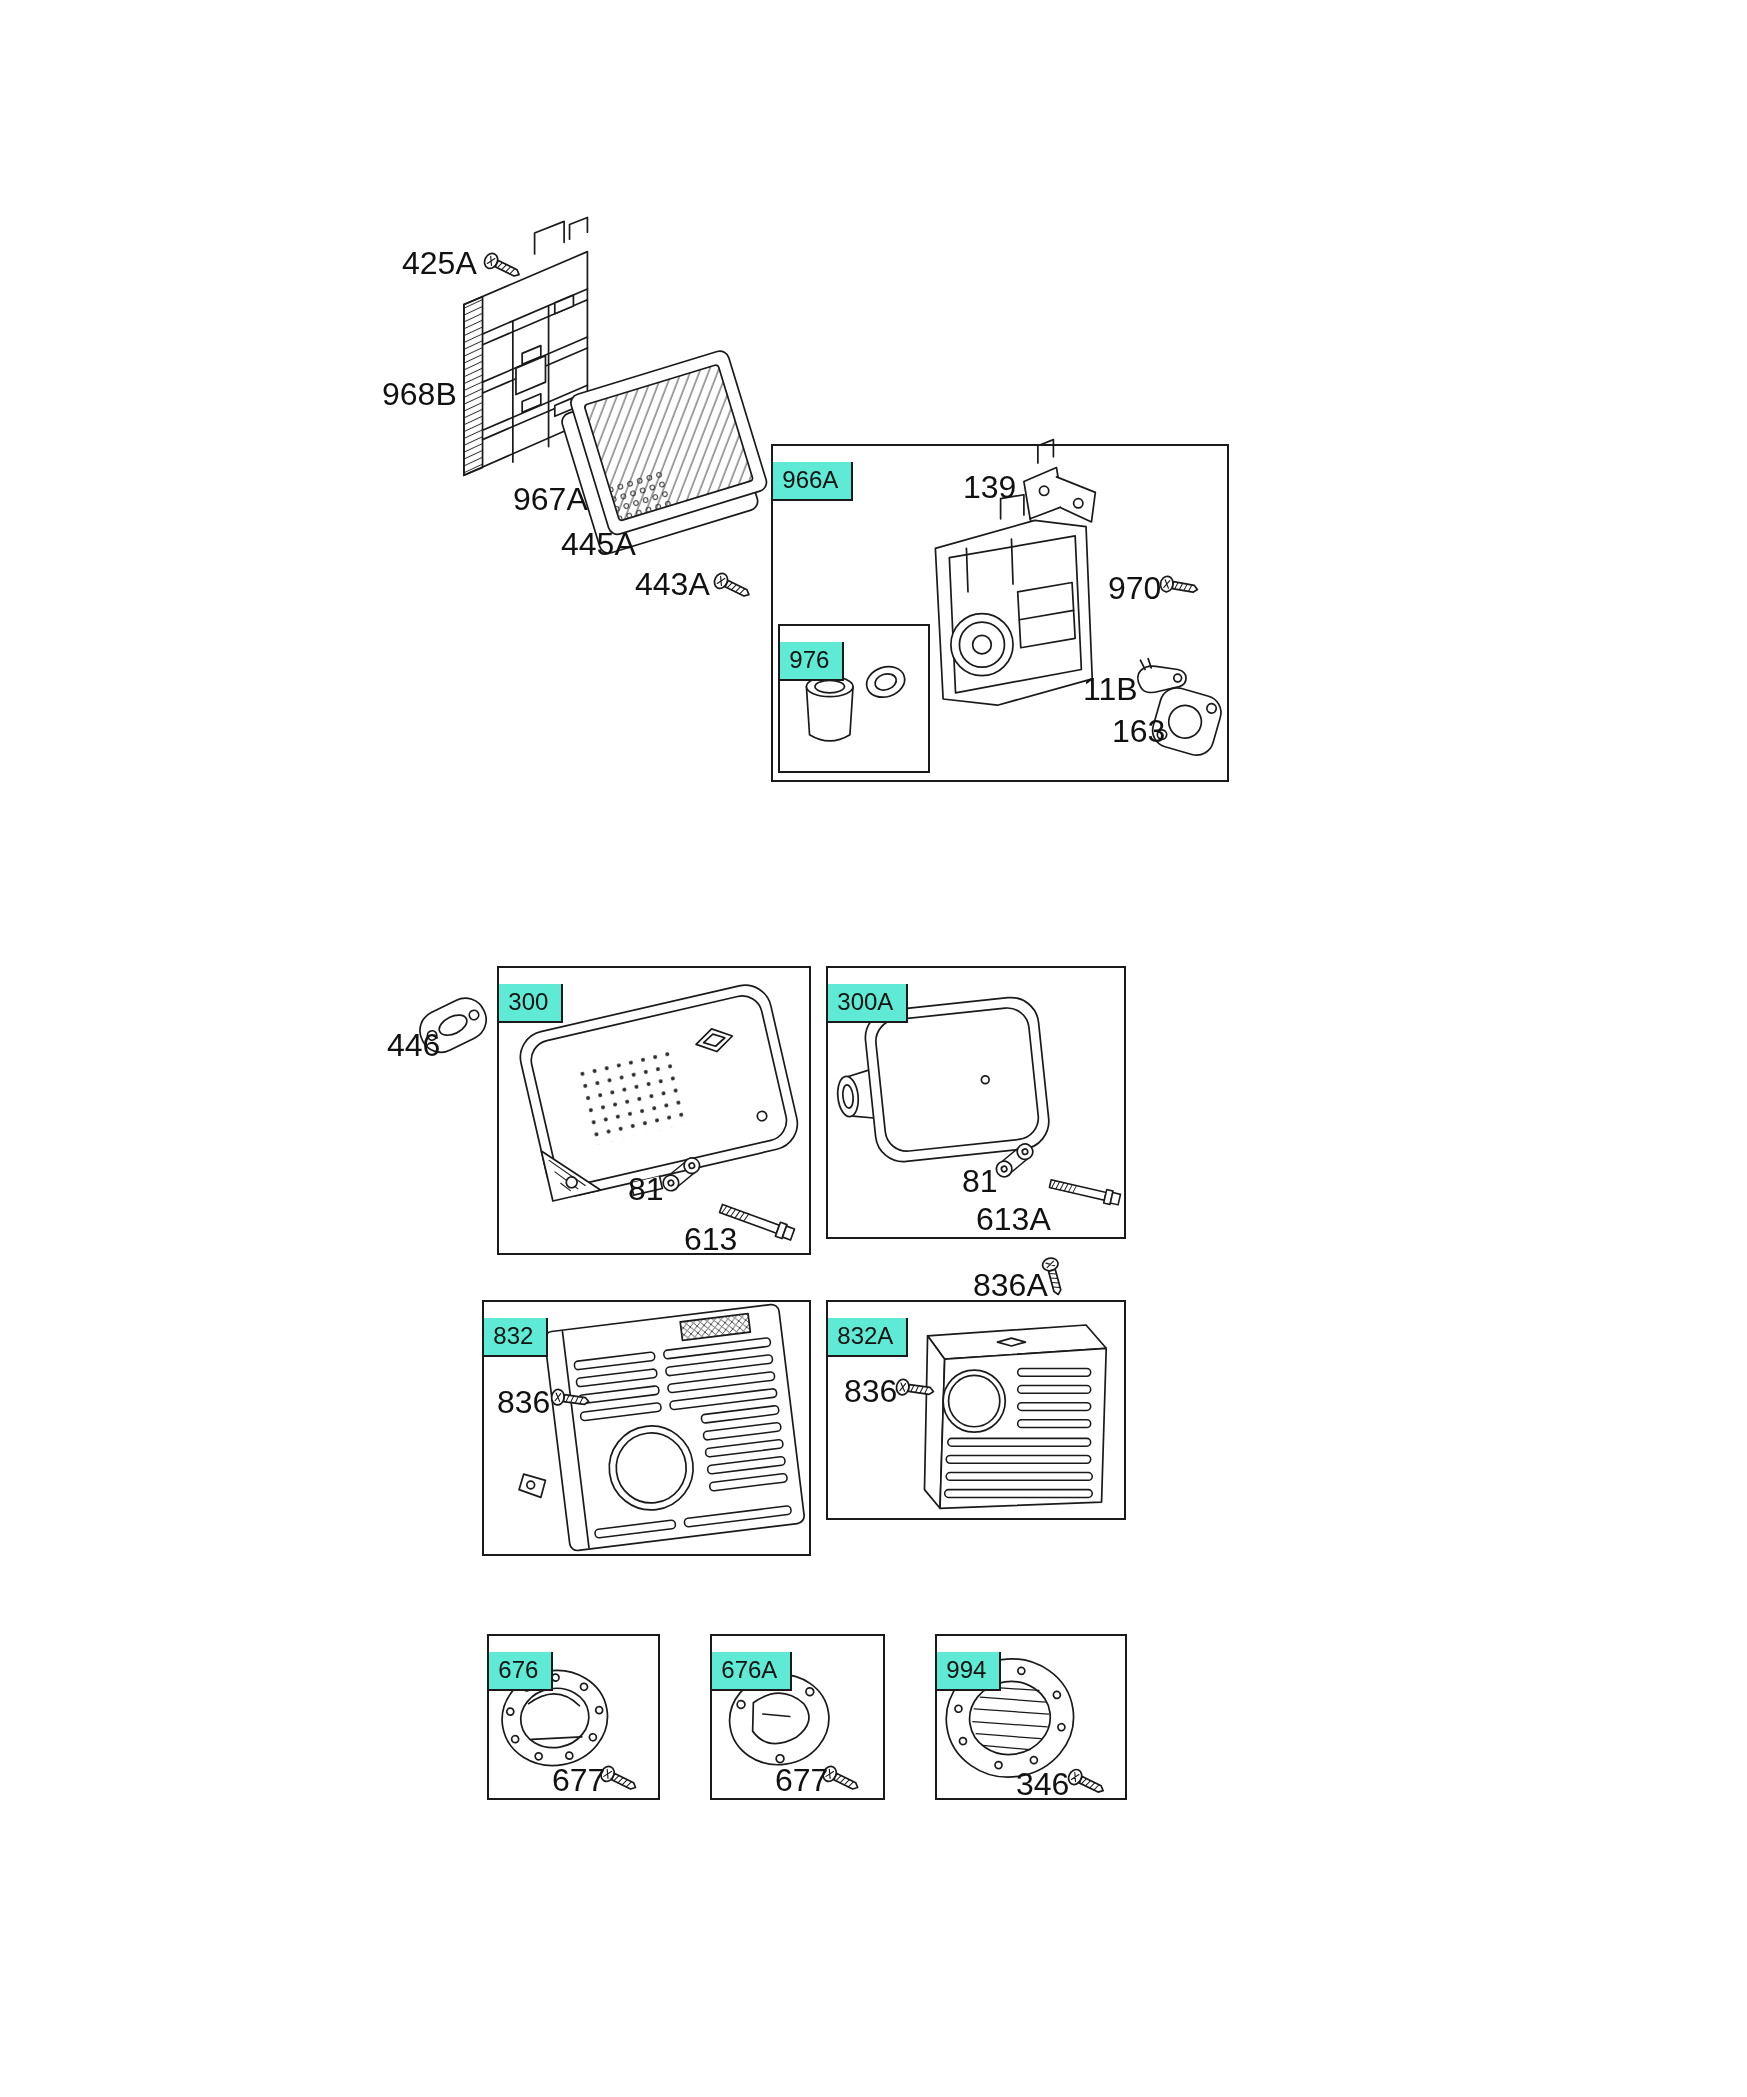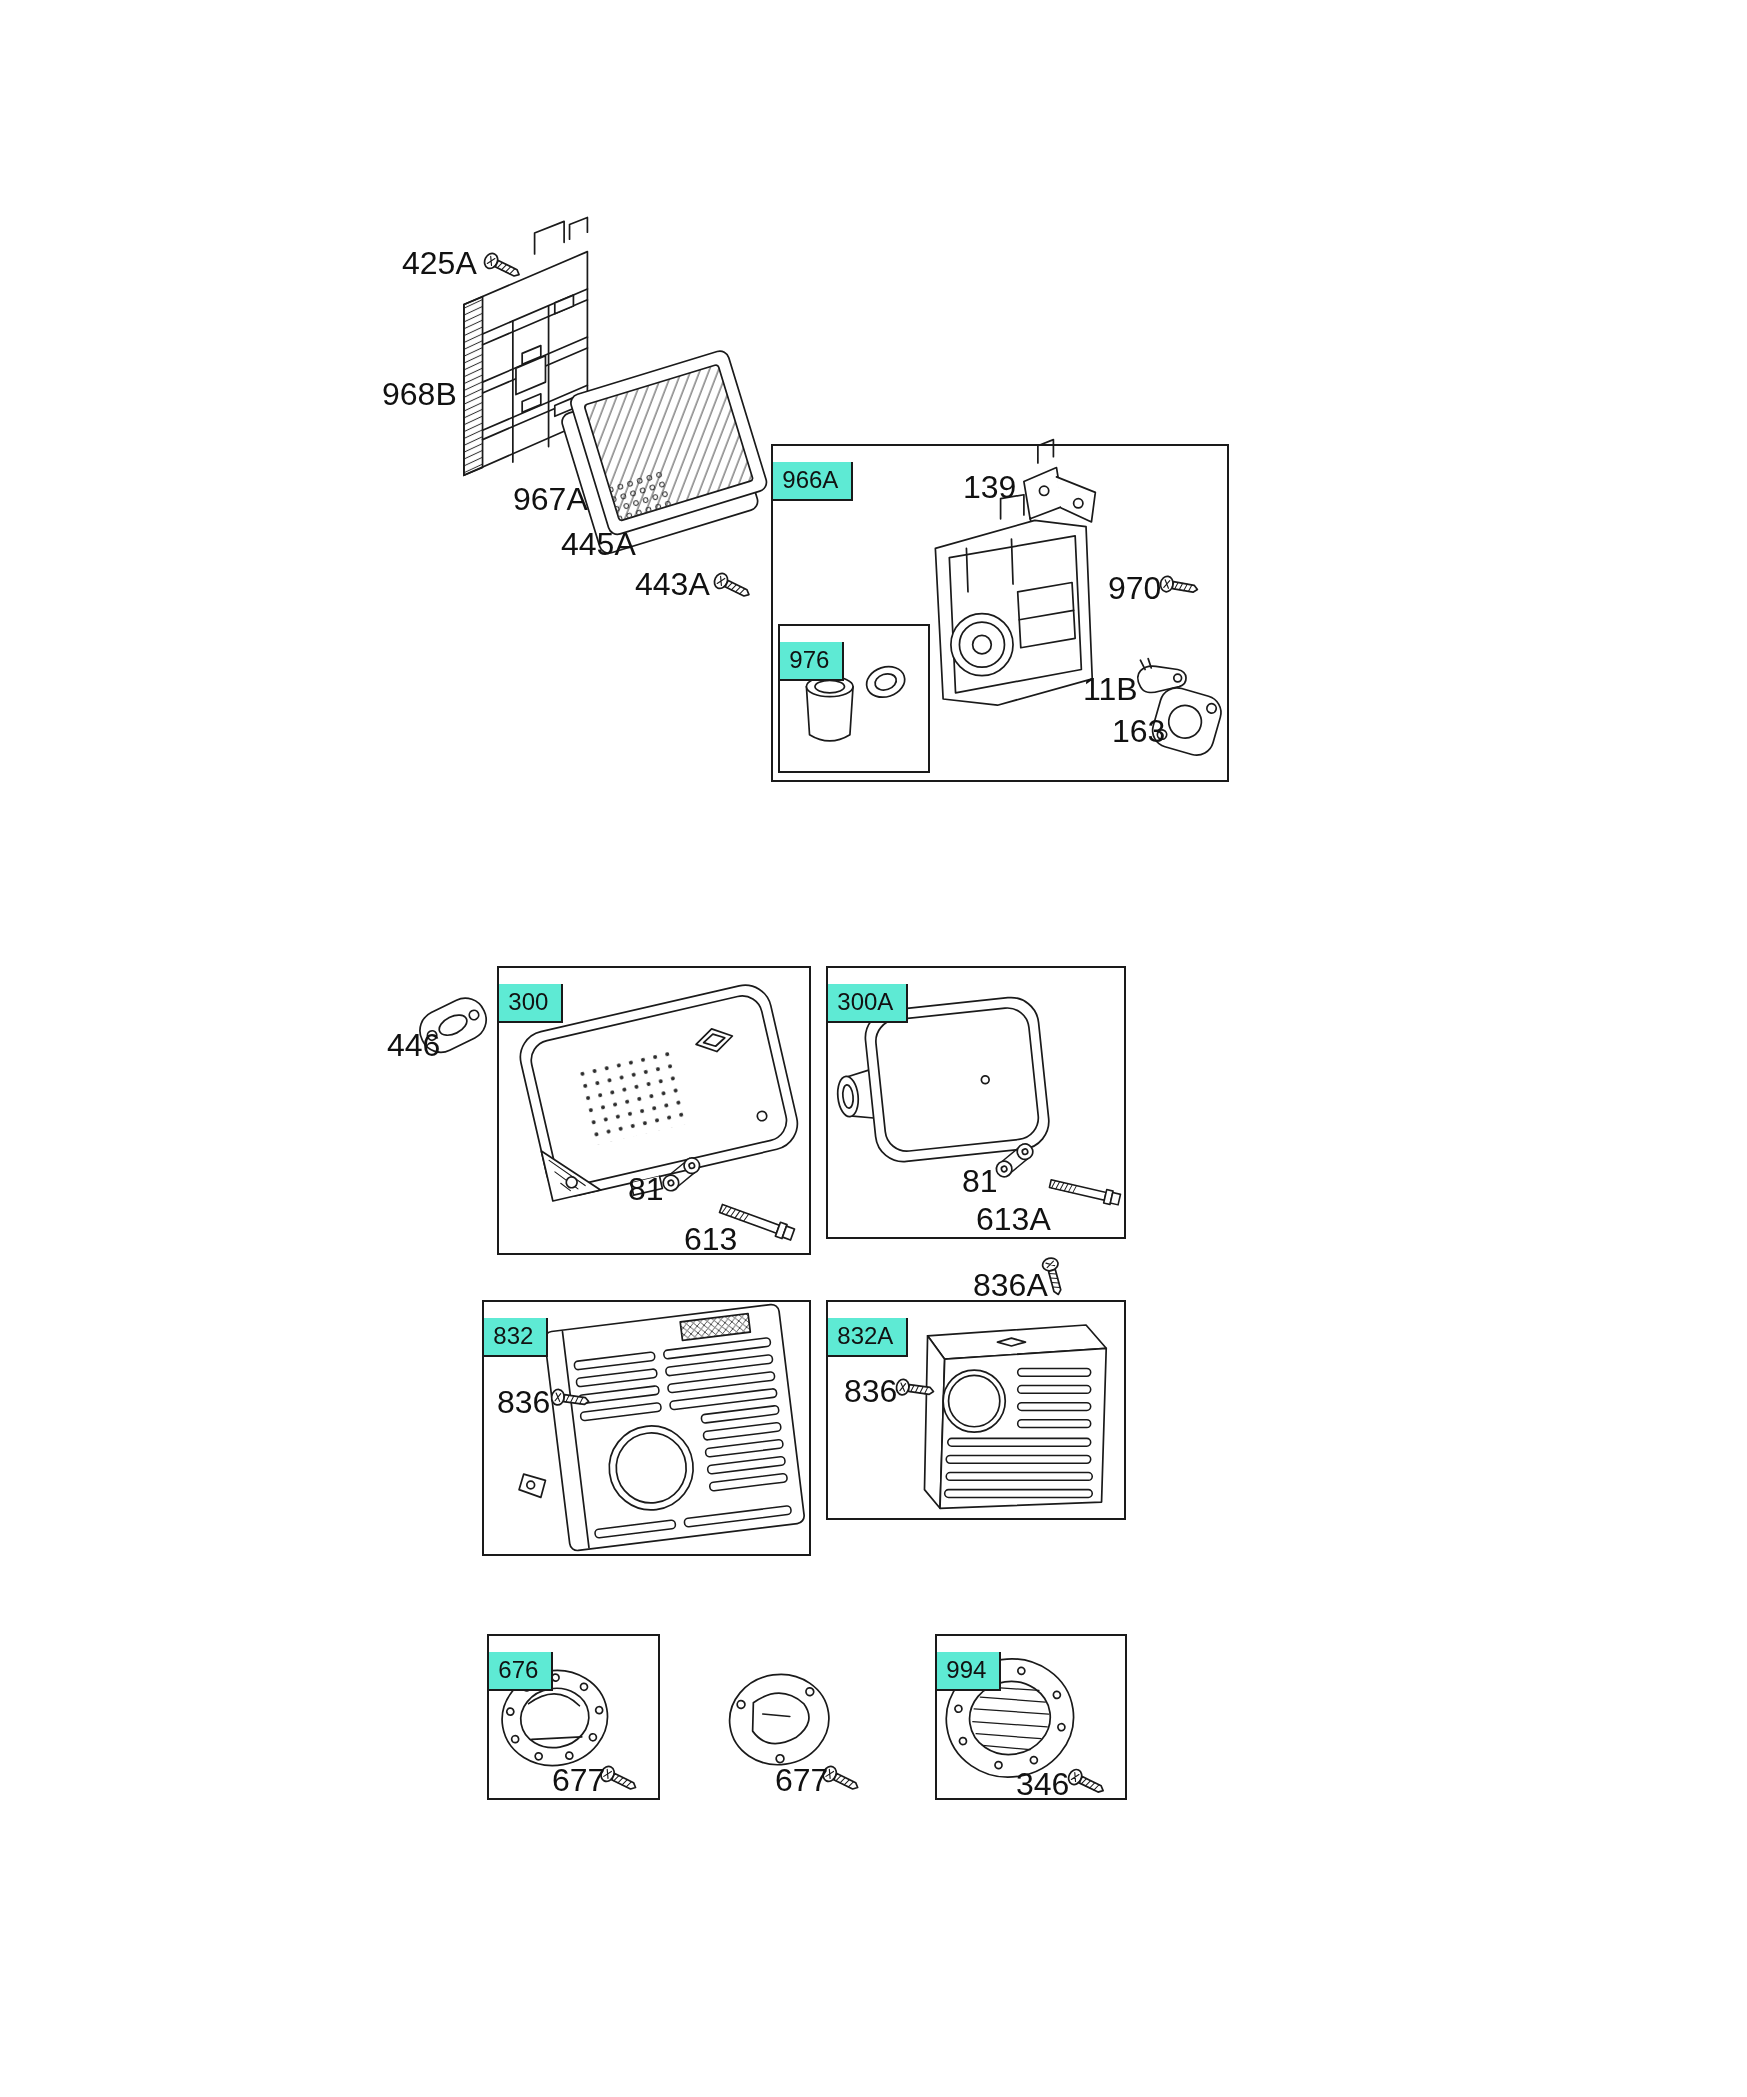--- a/index.html
+++ b/index.html
@@ -269,20 +269,23 @@
   </div>
   <div class="pbox" style="left:482px;top:1300px;width:325px;height:252px">
     <div class="ptab">832</div>
   </div>
   <div class="pbox" style="left:826px;top:1300px;width:296px;height:216px">
     <div class="ptab">832A</div>
   </div>
   <div class="pbox" style="left:487px;top:1634px;width:169px;height:162px">
     <div class="ptab">676</div>
   </div>
+  <div class="pbox" style="left:710px;top:1634px;width:171px;height:162px">
+    <div class="ptab">676A</div>
+  </div>
   <div class="pbox" style="left:935px;top:1634px;width:188px;height:162px">
     <div class="ptab">994</div>
   </div>
 
   <div class="plabel" style="left:402px;top:247px">425A</div>
   <div class="plabel" style="left:382px;top:378px">968B</div>
   <div class="plabel" style="left:513px;top:483px">967A</div>
   <div class="plabel" style="left:561px;top:528px">445A</div>
   <div class="plabel" style="left:635px;top:568px">443A</div>
   <div class="plabel" style="left:963px;top:471px">139</div>

